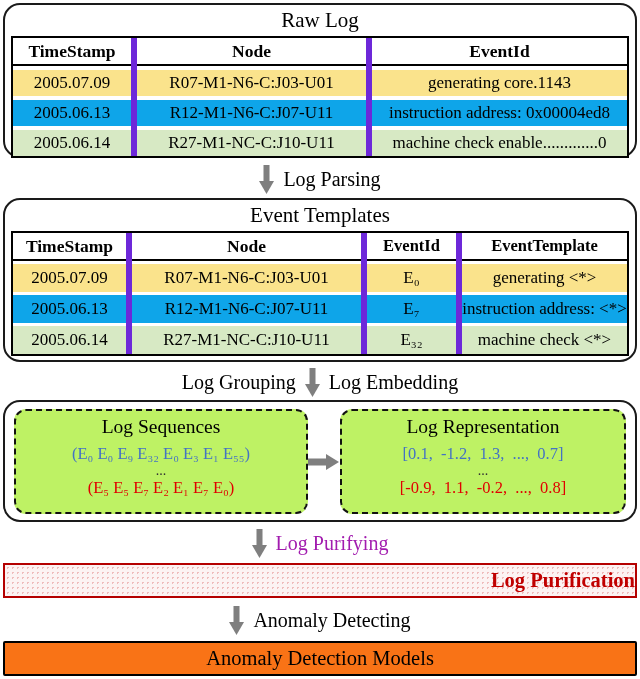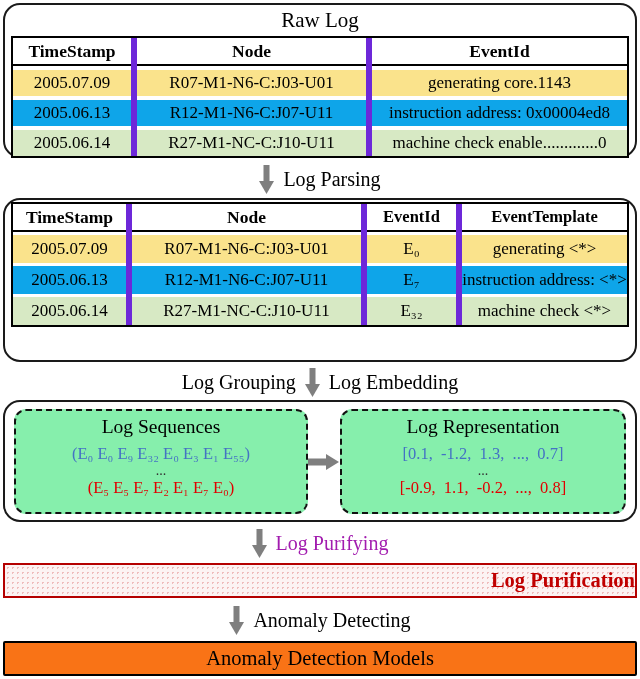--- a/index.html
+++ b/index.html
@@ -32,21 +32,21 @@
   
   .arrow-row{
     position:absolute;left:0;right:0;display:flex;align-items:center;
     justify-content:center;gap:9px;font-size:20px;
   }
   .arrow-row .lbl{white-space:nowrap;}
   .red-lbl{color:#a21caf;}
   
   .dashbox{
     position:absolute;top:7px;height:101px;border:2.5px dashed #111;
-    border-radius:12px;background:#86efac;text-align:center;
+    border-radius:12px;background:#bef264;text-align:center;
   }
   .dash-title{font-size:19.5px;margin-top:5px;}
   .seq-line{font-size:16.5px;margin-top:6px;white-space:pre;}
   .seq-blue{color:#4472C4;}
   .seq-red{color:#E00000;margin-top:1px;}
   .dots-line{font-size:14px;line-height:12px;margin-top:1px;color:#333;}
   .right-arrow-wrap{position:absolute;left:303px;top:52px;}
   
   .purify-box{
     position:absolute;left:3px;right:3px;top:563px;height:31px;
@@ -94,20 +94,21 @@
 
   <div class="arrow-row" style="top:161px;height:36px;">
     <svg width="15" height="29" viewBox="0 0 15 29">
       <rect x="4.5" y="0" width="6" height="17" fill="#7F7F7F"></rect>
       <polygon points="0,16 15,16 7.5,29" fill="#7F7F7F"></polygon>
     </svg>
     <span class="lbl">Log Parsing</span>
   </div>
 
   <div class="rbox" style="top:198px;height:160px;">
+    <div class="box-title">Event Templates</div>
     <div class="dtable">
       <div class="col" style="width:113px;">
         <div class="hcell">TimeStamp</div>
         <div class="cell ecell r-yellow">2005.07.09</div>
         <div class="cell ecell r-blue">2005.06.13</div>
         <div class="cell ecell r-green">2005.06.14</div>
       </div>
       <div class="col" style="width:229px;">
         <div class="hcell">Node</div>
         <div class="cell ecell r-yellow">R07-M1-N6-C:J03-U01</div>

